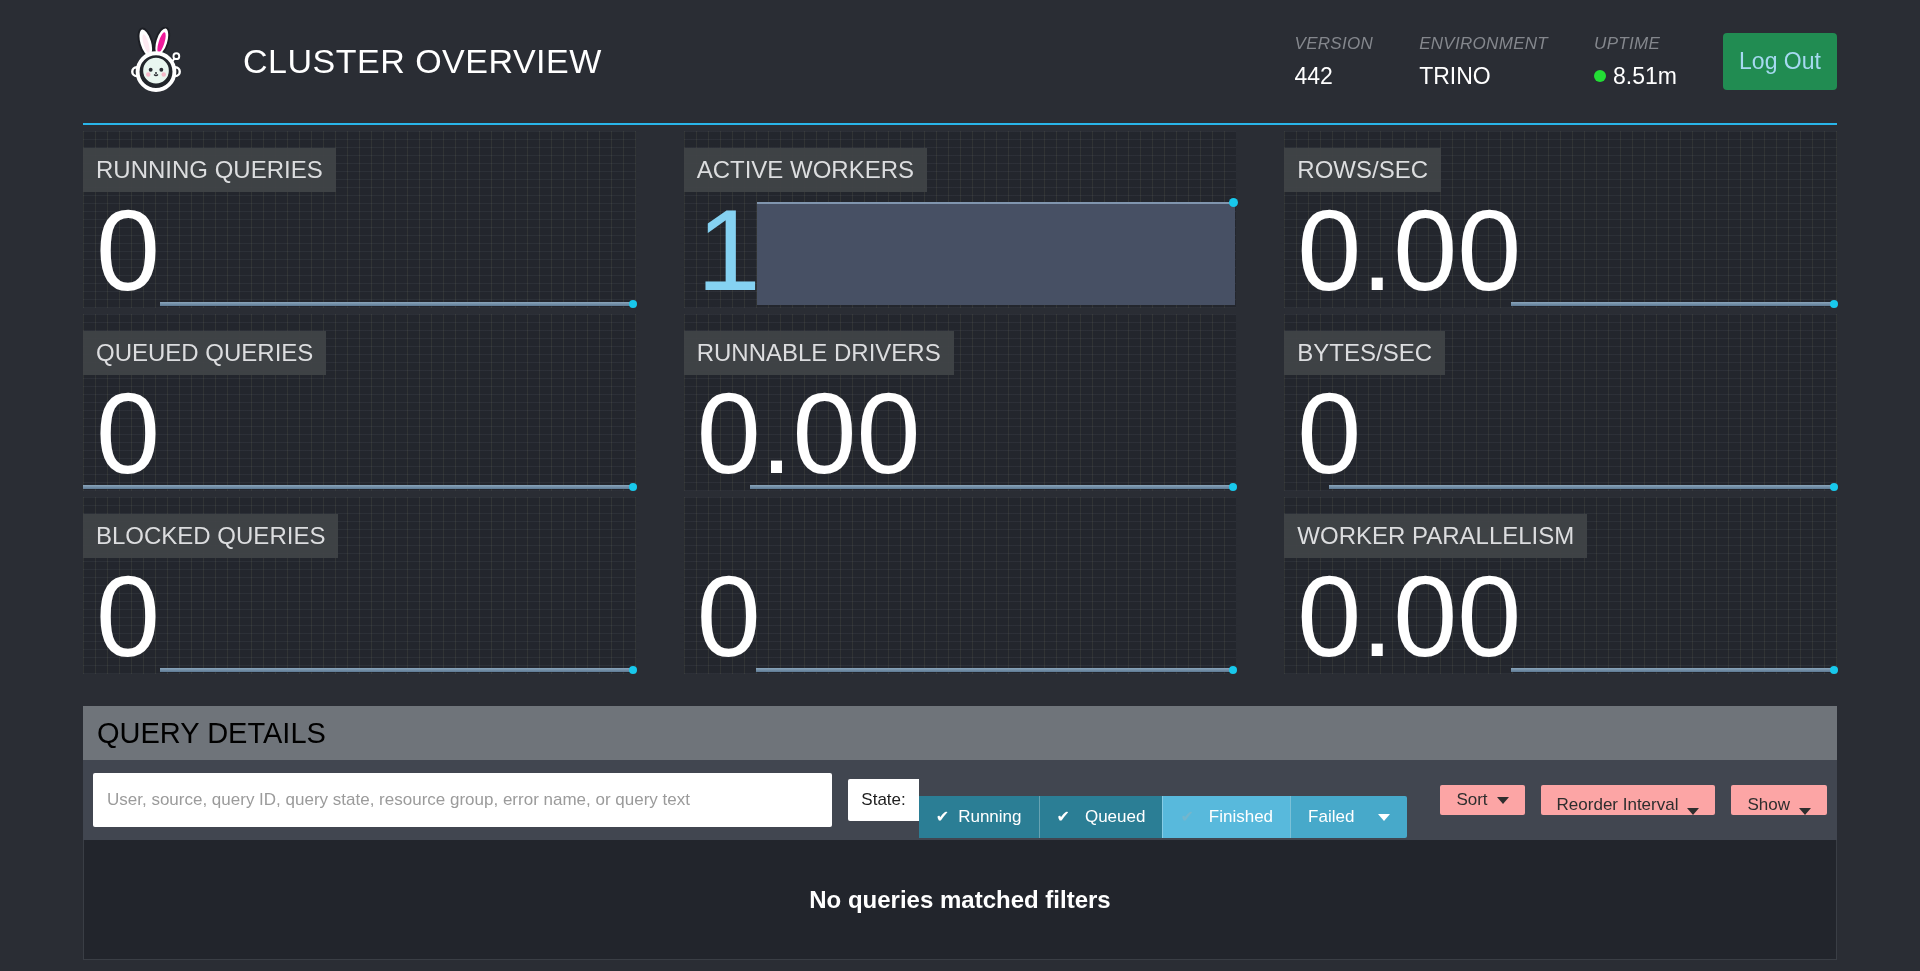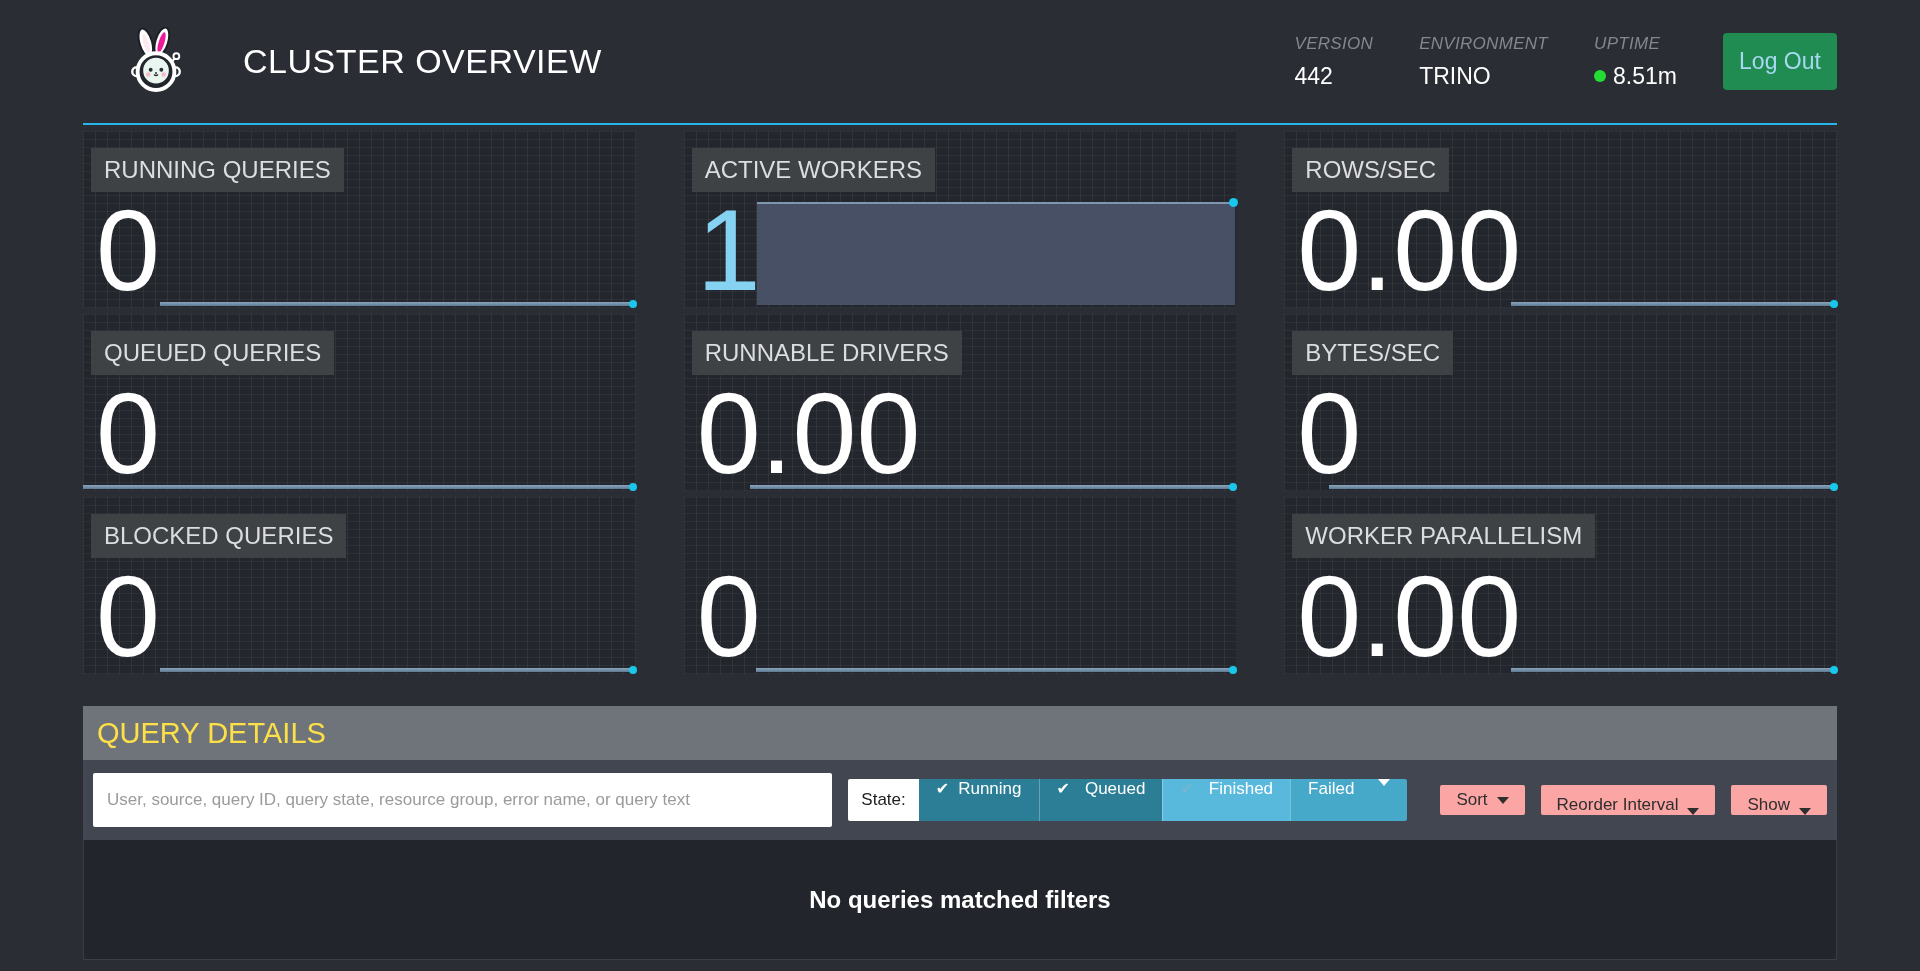--- a/index.html
+++ b/index.html
@@ -28,21 +28,21 @@
   
   .stats { margin-top:6px; display:grid; grid-template-columns:1fr 1fr 1fr; column-gap:48px; row-gap:6px; }
   .card {
     position:relative; height:177px;
     background-color:#23262d;
     background-image:
       repeating-linear-gradient(to bottom, rgba(165,175,190,0.07) 0px, rgba(165,175,190,0.07) 1px, transparent 1px, transparent 8px),
       repeating-linear-gradient(to right, rgba(190,190,130,0.09) 0px, rgba(190,190,130,0.09) 1px, transparent 1px, transparent 12px);
   }
   .card-label {
-    position:absolute; top:17px; left:8px; z-index:3;
+    position:absolute; top:17px; left:0; z-index:3;
     background:rgba(64,67,71,0.95); color:#dcdddf;
     font-size:24px; padding:8px 13px; white-space:nowrap;
   }
   .card-value { position:absolute; left:13px; bottom:0; z-index:2; font-size:115px; line-height:1; color:#ffffff; }
   .value-hl { color:#85d2f2; }
   .spark-line { position:absolute; right:1px; bottom:2px; height:4px; background:linear-gradient(#8aa5bb,#5e7a94); z-index:1; }
   .spark-line::after {
     content:""; position:absolute; right:-2px; top:-2px;
     width:8px; height:8px; border-radius:50%; background:#18c8ec;
   }
@@ -50,32 +50,32 @@
     position:absolute; left:13.3%; right:1px; top:40%; bottom:3px;
     background:#475064; border-top:2px solid #8095ae; z-index:1;
   }
   .spark-area::after {
     content:""; position:absolute; right:-3px; top:-6px;
     width:9px; height:9px; border-radius:50%; background:#18c8ec;
   }
 
   
   .qd { margin-top:32px; }
-  .qd-header { height:54px; background:#6f747a; color:#fde047; font-size:29px; display:flex; align-items:center; padding-left:14px; font-weight:400; }
+  .qd-header { height:54px; background:#6f747a; color:#000000; font-size:29px; display:flex; align-items:center; padding-left:14px; font-weight:400; }
   .qd-toolbar { background:#414650; display:flex; align-items:center; padding:13px 10px; }
   .search {
     flex:1 1 auto; height:54px; border:none; border-radius:2px; padding:0 14px;
     font-size:17px; color:#333; font-family:inherit; min-width:0;
   }
   .search::placeholder { color:#9b9b9b; }
   .state-group { display:flex; margin-left:16px; height:42px; flex:0 0 auto; }
   .state-addon { background:#ffffff; color:#1d1d1d; font-size:17px; display:flex; align-items:center; padding:0 13px; border-radius:2px 0 0 2px; }
   .st-btn {
     border:none; color:#ffffff; font-size:17px; padding:0 17px; cursor:pointer;
-    display:flex; gap:9px; font-family:inherit; height:42px;
+    display:flex; align-items:center; gap:9px; font-family:inherit; height:42px;margin-top:17px;
   }
   .st-btn + .st-btn { border-left:1px solid rgba(255,255,255,0.28);gap:15px; }
   .st-active { background:#2b7e95; }
   .st-light { background:#58b9dc; }
   .st-light .check-icon { color:#74b6cd; }
   .st-mid { background:#47a9ca; border-radius:0 2px 2px 0; }
   .check-icon::before { content:"✔"; font-size:16px; }
   .caret {
     width:0; height:0; display:inline-block; margin-left:9px;
     border-left:6px solid transparent; border-right:6px solid transparent; border-top:7px solid #ffffff;

